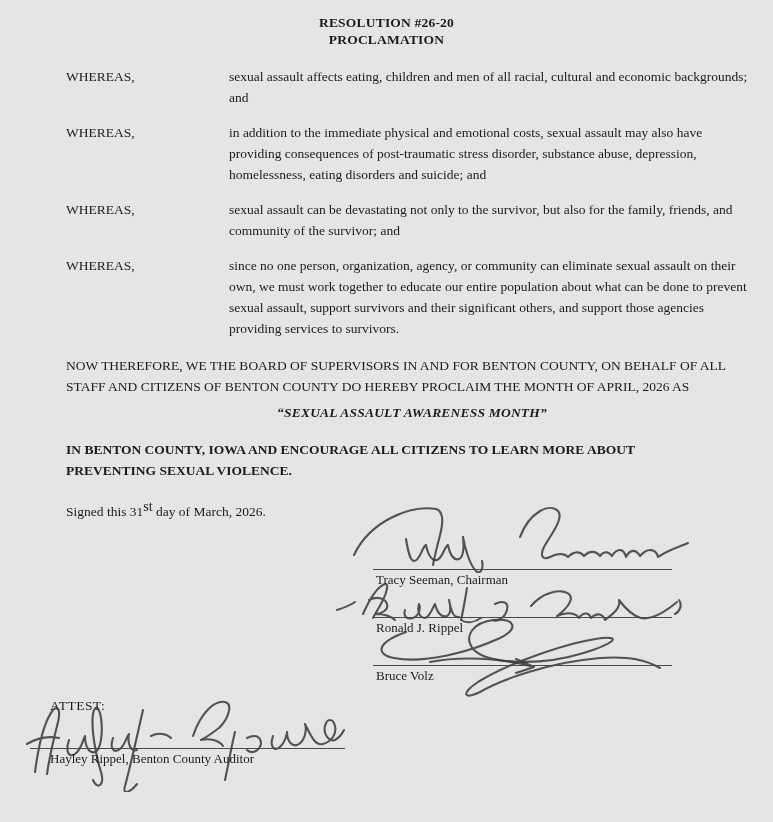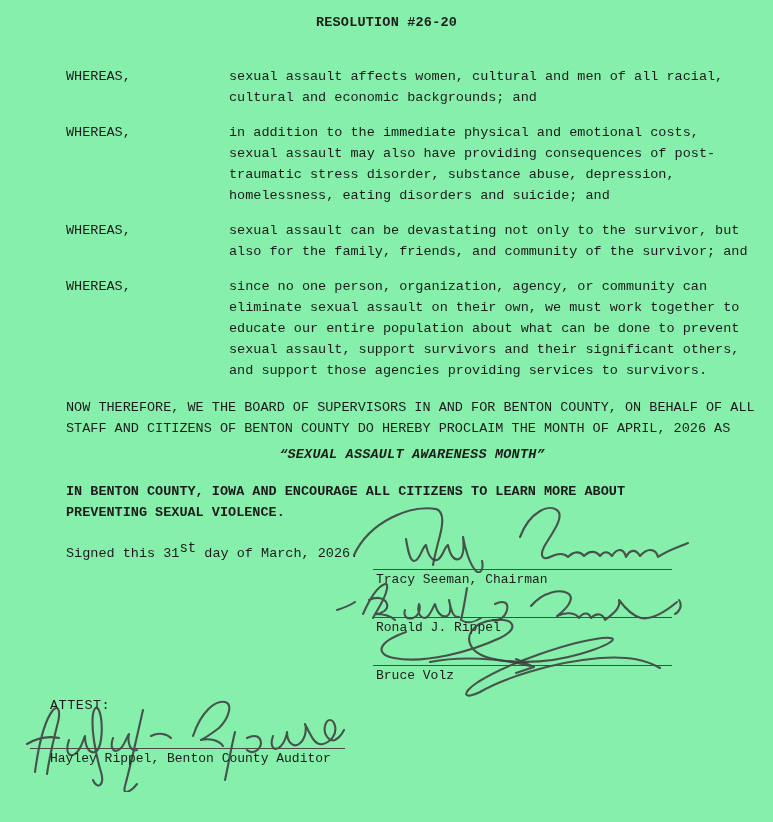--- a/index.html
+++ b/index.html
@@ -1,21 +1,21 @@
 <!DOCTYPE html>
 <html><head>
 <meta charset="utf-8">
 <style>
   html, body { margin: 0; padding: 0; background: #ffffff; }
   .page {
     position: relative;
     width: 773px;
     height: 822px;
-    background: #86efac;
-    font-family: Liberation Mono, monospace;
+    background: #e5e5e5;
+    font-family: Liberation Serif, serif;
     font-size: 13.5px;
     color: #1b1b1b;
     overflow: hidden;
     -webkit-font-smoothing: antialiased;
   }
   .doc-title {
     position: absolute;
     top: 14px;
     left: 0;
     width: 100%;
@@ -70,27 +70,28 @@
     opacity: 0.88;
   }
 </style>
 </head>
 <body>
 
 <div class="page">
 
   <div class="doc-title">
     <div>RESOLUTION #26-20</div>
+    <div>PROCLAMATION</div>
   </div>
 
   <div class="content">
 
     <div class="whereas-row">
       <div class="whereas-label">WHEREAS,</div>
-      <div class="whereas-text">sexual assault affects women, cultural and men of all racial, cultural and economic backgrounds; and</div>
+      <div class="whereas-text">sexual assault affects eating, children and men of all racial, cultural and economic backgrounds; and</div>
     </div>
 
     <div class="whereas-row">
       <div class="whereas-label">WHEREAS,</div>
       <div class="whereas-text">in addition to the immediate physical and emotional costs, sexual assault may also have providing consequences of post-traumatic stress disorder, substance abuse, depression, homelessness, eating disorders and suicide; and</div>
     </div>
 
     <div class="whereas-row">
       <div class="whereas-label">WHEREAS,</div>
       <div class="whereas-text">sexual assault can be devastating not only to the survivor, but also for the family, friends, and community of the survivor; and</div>

